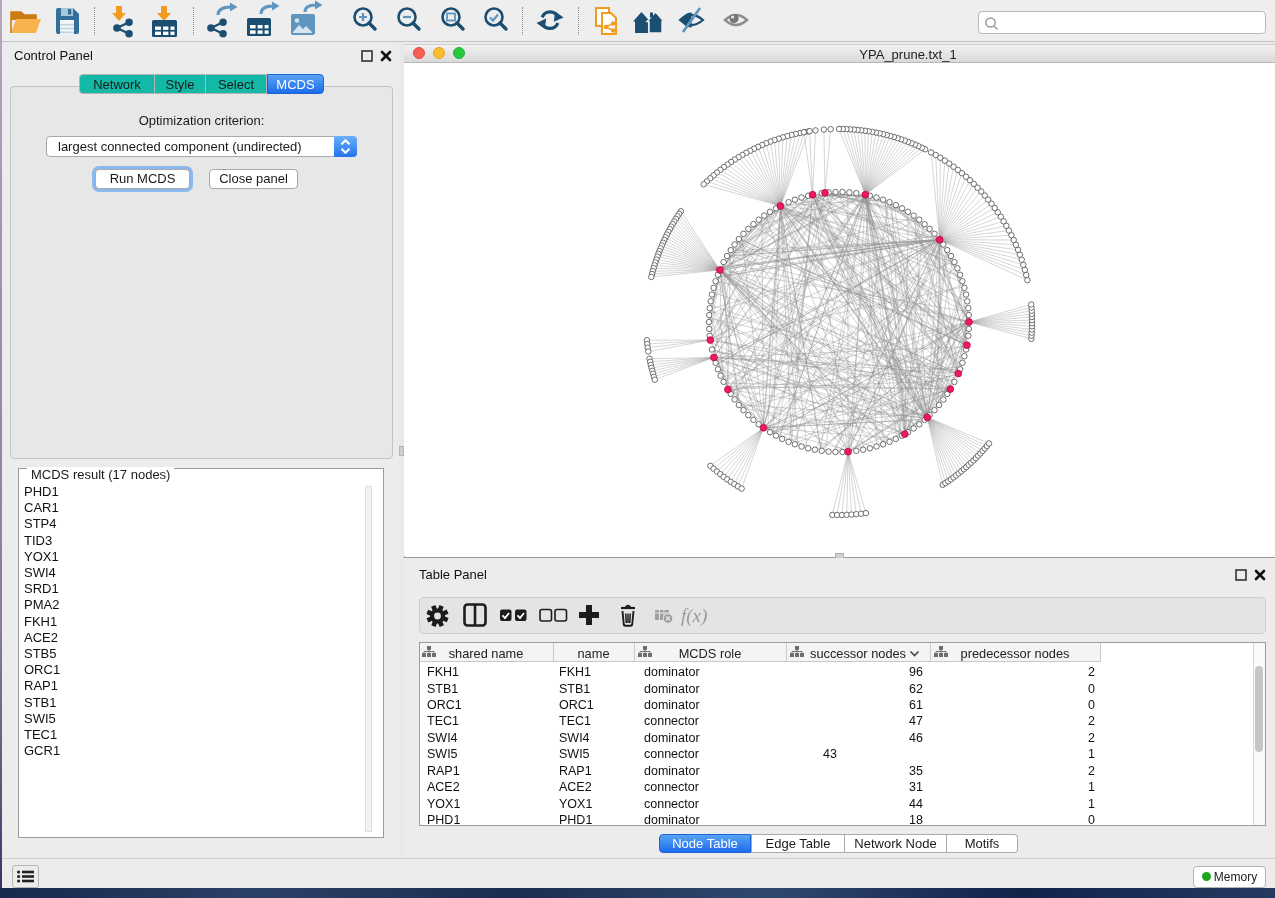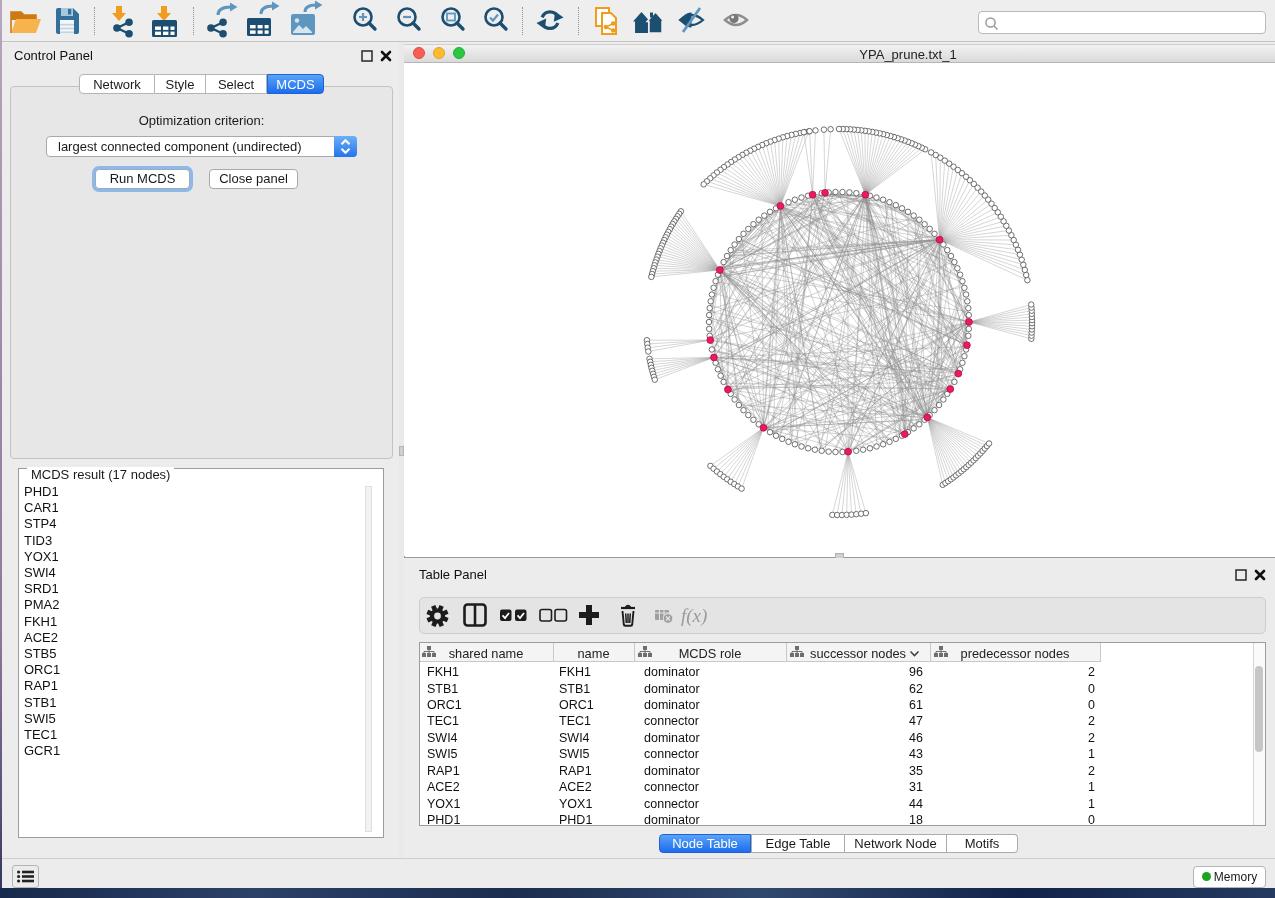--- a/index.html
+++ b/index.html
@@ -10,21 +10,21 @@
 
 #app{left:2px;top:0;width:1273px;height:888px;background:#ececec}
 
 #toolbar{left:2px;top:0;width:1273px;height:42px;background:#eeeeee;border-bottom:1px solid #c4c4c4}
 .tsep{position:absolute;top:7px;width:0;height:28px;border-left:1px dotted #8f8f8f}
 #search{left:978px;top:11px;width:288px;height:23px;background:#fff;border:1px solid #b9b9b9;border-radius:4px}
 
 #cp{left:2px;top:42px;width:397px;height:816px;background:#ececec}
 #cpTitle{left:14px;top:48px;font-size:13px;color:#111}
 #cpBox{left:10px;top:86px;width:383px;height:373px;background:#e7e7e7;border:1px solid #c3c3c3;border-radius:4px}
-.tab{position:absolute;top:74px;height:20px;background:#ffffff;border:1px solid #b4b4b4;font-size:13px;text-align:center;line-height:19px;color:#1a1a1a}
+.tab{position:absolute;top:74px;height:20px;background:#14b8a6;border:1px solid #b4b4b4;font-size:13px;text-align:center;line-height:19px;color:#1a1a1a}
 #tabMCDS{background:linear-gradient(#59a3f7,#1d6cec);color:#fff;border-color:#1d63d8}
 #optLabel{left:10px;top:113px;width:383px;text-align:center;font-size:13px}
 #combo{left:46px;top:136px;width:311px;height:21px;background:#fff;border:1px solid #a9a9a9;border-radius:4px;line-height:19px;padding-left:11px;font-size:13px}
 #comboBtn{left:334px;top:136px;width:23px;height:21px;background:linear-gradient(#6bb0f8,#2373ee);border-radius:0 4px 4px 0}
 .btn{position:absolute;top:169px;height:20px;background:#fff;border:1px solid #a9a9a9;border-radius:4px;font-size:13px;text-align:center;line-height:18px}
 #runBtn{left:95px;width:95px;box-shadow:0 0 0 3px rgba(90,160,240,.65)}
 #closeBtn{left:209px;width:89px}
 
 #mcdsBox{left:18px;top:468px;width:366px;height:370px;background:#fff;border:1px solid #9c9c9c}
 #mcdsLbl{left:27px;top:467px;background:#fff;padding:0 4px;font-size:13px}
@@ -1013,21 +1013,21 @@
 <div class="row" style="left:823px;top:713.4px;width:100px;text-align:right">47</div>
 <div class="row" style="left:995px;top:713.4px;width:100px;text-align:right">2</div>
 <div class="row" style="left:427px;top:729.9px">SWI4</div>
 <div class="row" style="left:559px;top:729.9px">SWI4</div>
 <div class="row" style="left:644px;top:729.9px">dominator</div>
 <div class="row" style="left:823px;top:729.9px;width:100px;text-align:right">46</div>
 <div class="row" style="left:995px;top:729.9px;width:100px;text-align:right">2</div>
 <div class="row" style="left:427px;top:746.4px">SWI5</div>
 <div class="row" style="left:559px;top:746.4px">SWI5</div>
 <div class="row" style="left:644px;top:746.4px">connector</div>
-<div class="row" style="left:823px;top:746.4px;width:100px;text-align:right">43</div>
+<div class="row" style="left:823px;top:746.4px;width:100px;">43</div>
 <div class="row" style="left:995px;top:746.4px;width:100px;text-align:right">1</div>
 <div class="row" style="left:427px;top:762.8px">RAP1</div>
 <div class="row" style="left:559px;top:762.8px">RAP1</div>
 <div class="row" style="left:644px;top:762.8px">dominator</div>
 <div class="row" style="left:823px;top:762.8px;width:100px;text-align:right">35</div>
 <div class="row" style="left:995px;top:762.8px;width:100px;text-align:right">2</div>
 <div class="row" style="left:427px;top:779.3px">ACE2</div>
 <div class="row" style="left:559px;top:779.3px">ACE2</div>
 <div class="row" style="left:644px;top:779.3px">connector</div>
 <div class="row" style="left:823px;top:779.3px;width:100px;text-align:right">31</div>

